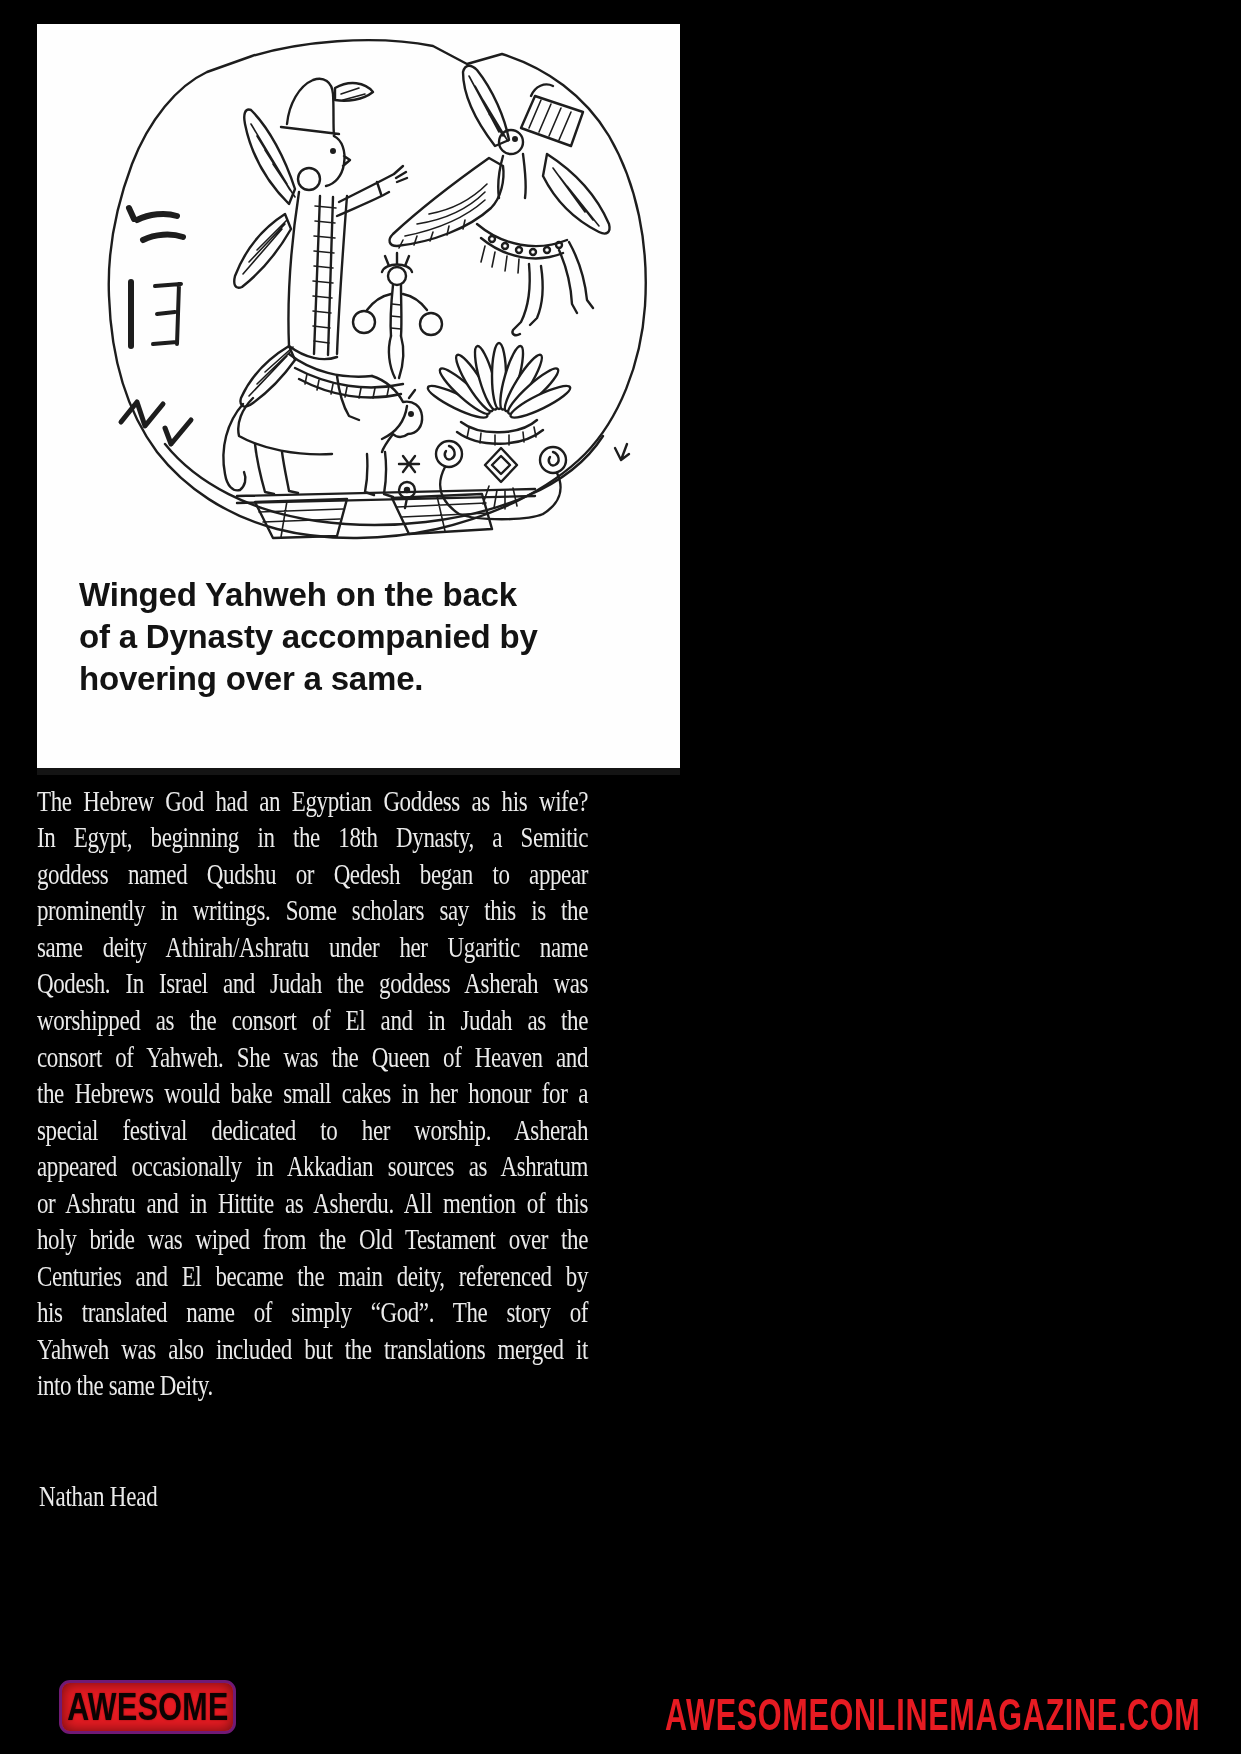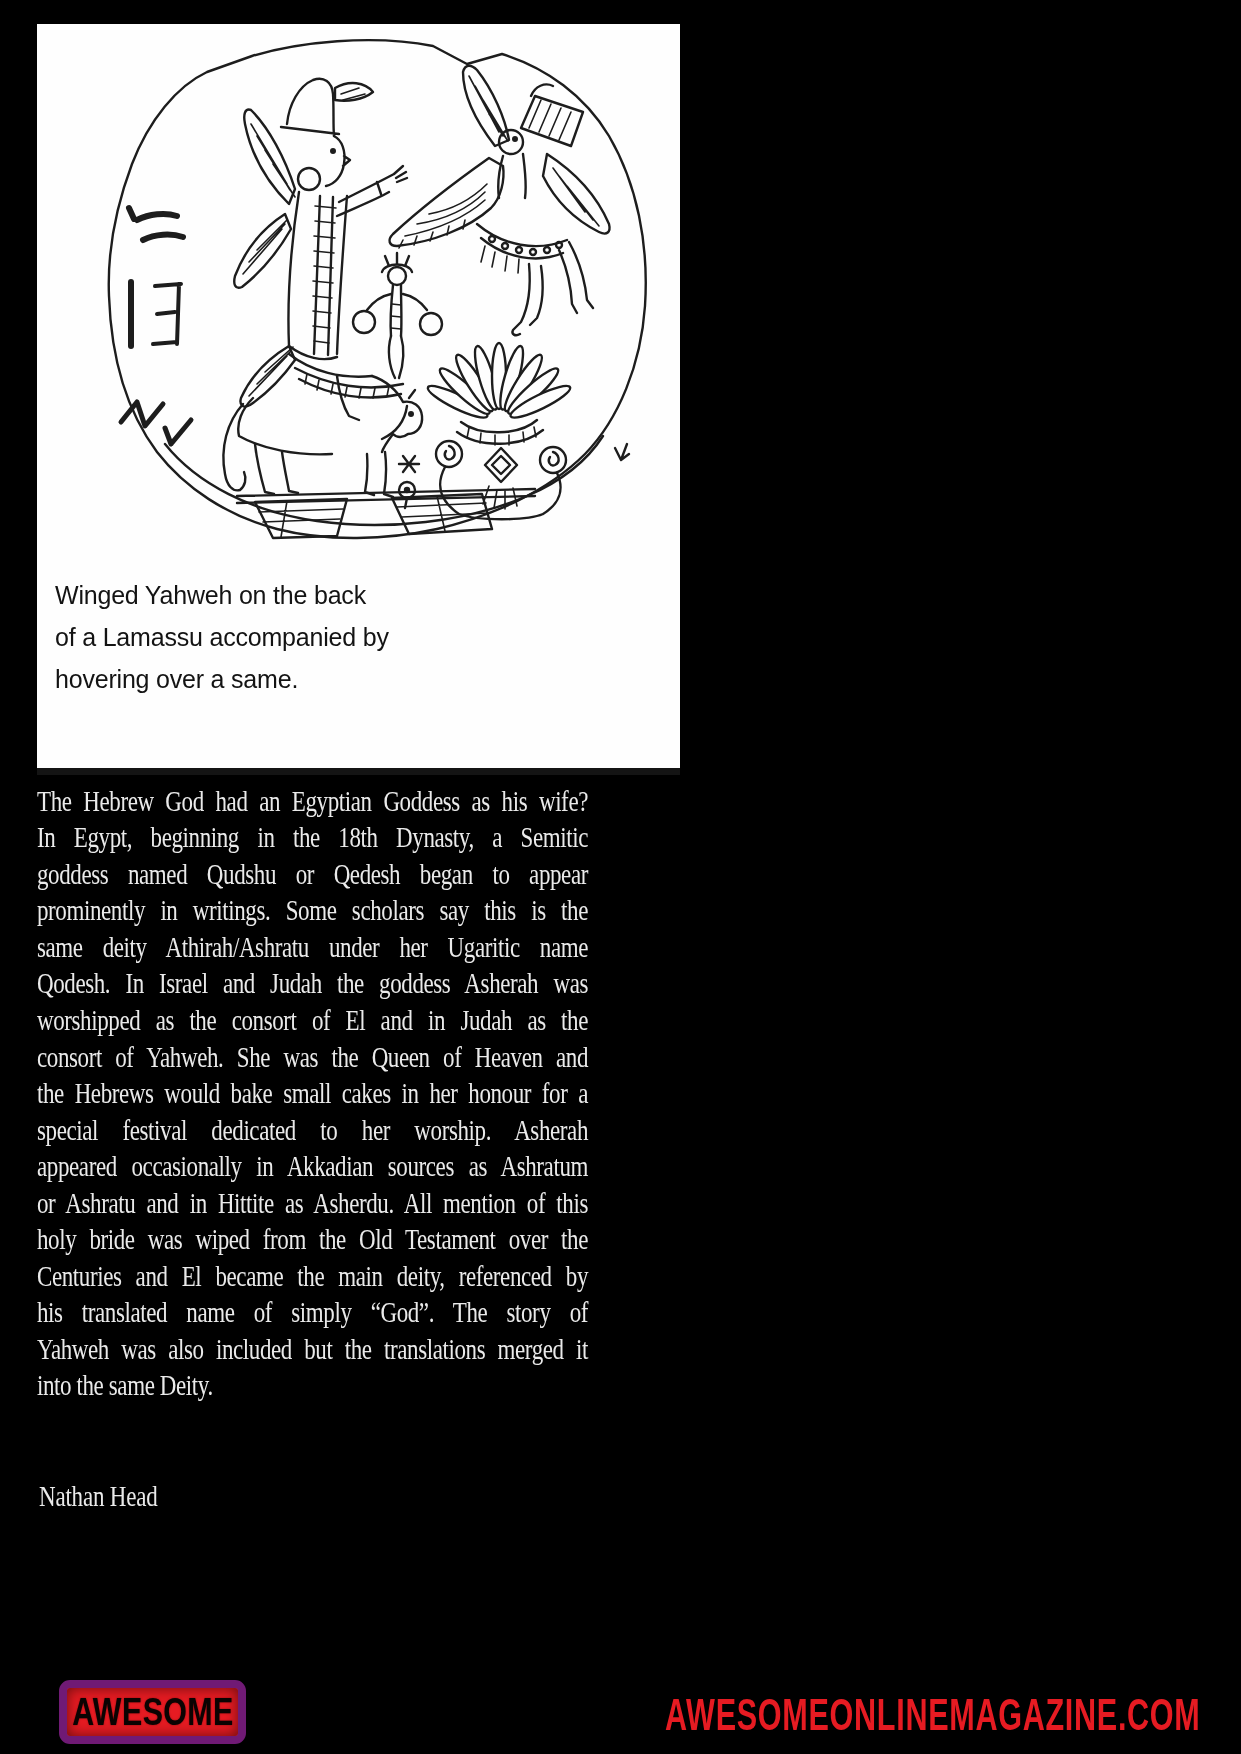--- a/index.html
+++ b/index.html
@@ -13,24 +13,24 @@
   
   #figure-panel{
     position:absolute;left:37px;top:24px;
     width:643px;height:744px;
     background:#fefefe;
     border-bottom:7px solid #141414;
     box-sizing:content-box;
   }
   #seal-svg{display:block;}
   #caption{
-    padding:10px 10px 0 18px;
+    padding:10px 10px 0 42px;
     font-family:"Liberation Sans","DejaVu Sans",sans-serif;
-    font-weight:normal;
-    font-size:25px;
+    font-weight:bold;
+    font-size:33px;
     line-height:42px;
     letter-spacing:-0.2px;
     color:var(--caption-color,#131313);
   }
   
   #article-block{
     position:absolute;left:37px;top:783px;width:551px;
     transform:scaleY(1.26);transform-origin:0 0;
     color:var(--body-color,#eaeaea);
   }
@@ -44,21 +44,21 @@
     position:absolute;left:39px;top:1478px;
     transform:scaleY(1.26);transform-origin:0 0;
     font-size:23px;line-height:29px;letter-spacing:-0.2px;
     color:var(--body-color,#eaeaea);
   }
   
   #awesome-logo{
     position:absolute;left:59px;top:1680px;
     width:171px;height:48px;
     background:var(--accent,#e61b22);
-    border:8px solid #701a75;
+    border:3px solid #701a75;
     border-radius:11px;
     box-shadow:inset 0 0 14px rgba(0,0,0,.55);
     display:flex;align-items:center;justify-content:center;
     overflow:hidden;
   }
   #awesome-logo span{
     font-family:"Liberation Sans","DejaVu Sans",sans-serif;
     font-weight:bold;font-size:38px;line-height:38px;
     color:#0b0302;
     transform:scaleX(0.8);transform-origin:center;
@@ -199,21 +199,21 @@
           <circle cx="370" cy="466" r="8"></circle>
           <circle cx="370" cy="466" r="2" fill="#1d1d1d"></circle>
           <path d="M370 474 L368 484"></path>
           <path d="M584 436 L590 420 M584 436 L578 424 M584 436 L592 430"></path>
         </g>
       </g>
     </svg>
 
     <div id="caption">
       <div>Winged Yahweh on the back</div>
-      <div>of a Lamassu accompanied by</div>
+      <div>of a Dynasty accompanied by</div>
       <div>hovering over a same.</div>
     </div>
   </div>
 
   <div id="article-block">
     <div class="jline">The Hebrew God had an Egyptian Goddess as his wife?</div>
     <div class="jline">In Egypt, beginning in the 18th Dynasty, a Semitic</div>
     <div class="jline">goddess named Qudshu or Qedesh began to appear</div>
     <div class="jline">prominently in writings. Some scholars say this is the</div>
     <div class="jline">same deity Athirah/Ashratu under her Ugaritic name</div>

